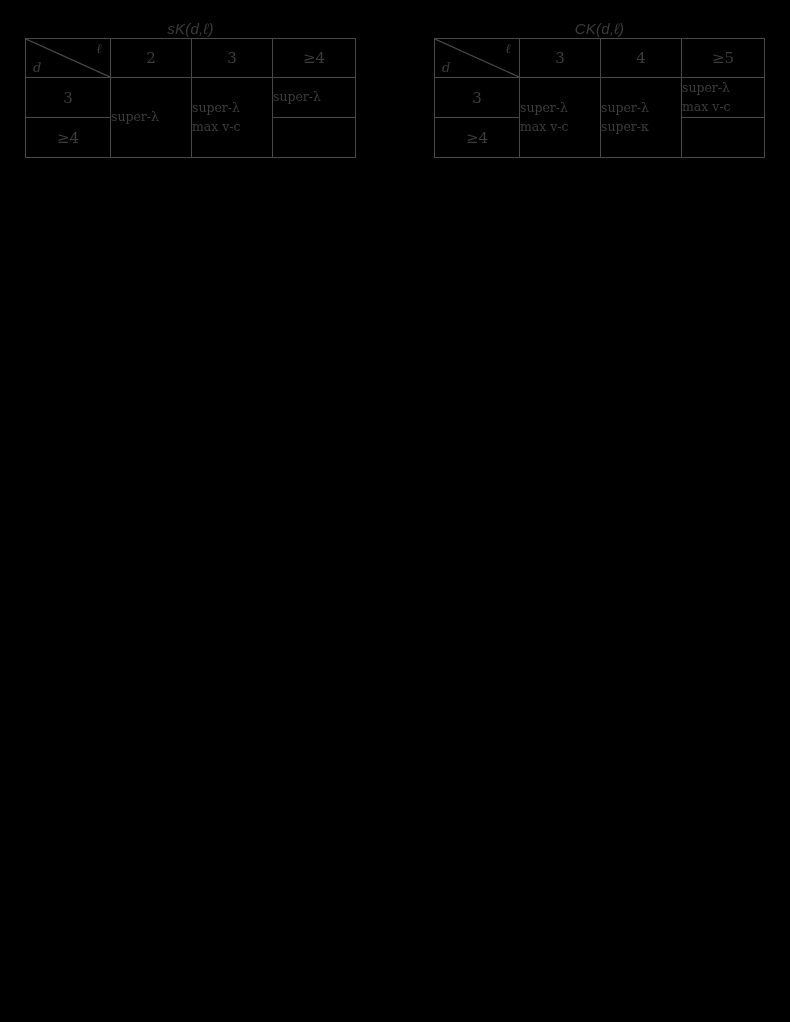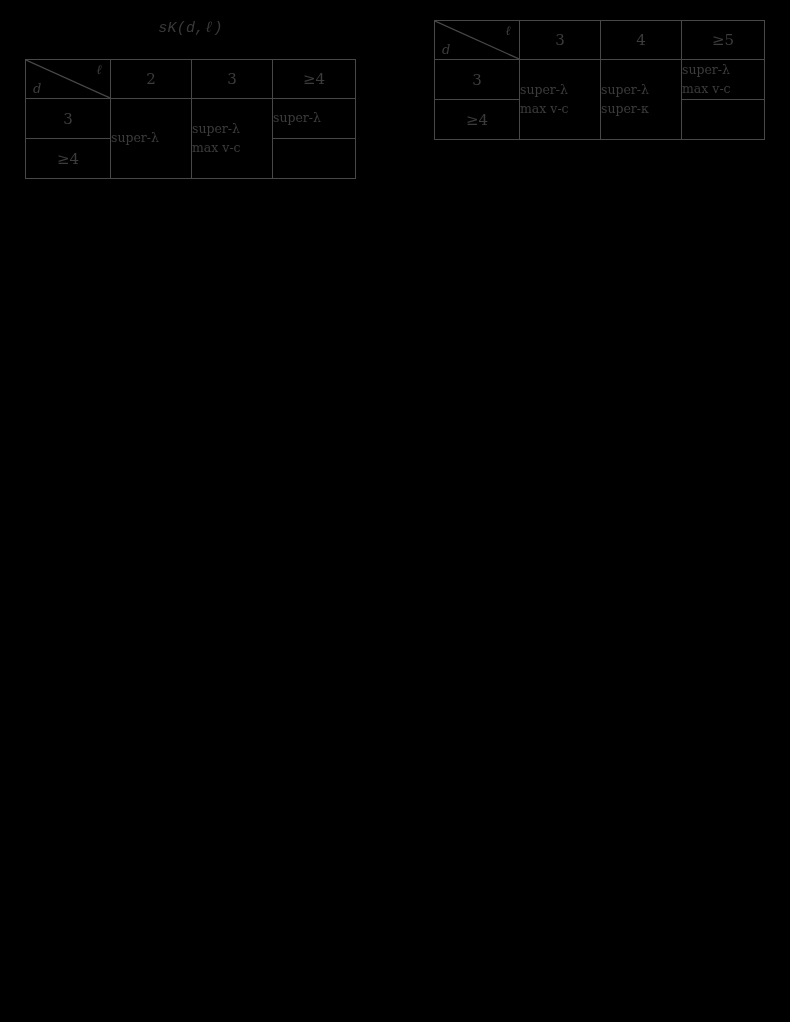--- a/index.html
+++ b/index.html
@@ -20,25 +20,25 @@
     height: 1022px;
   }
   .table-block {
     position: absolute;
   }
   #table-left { left: 25px; top: 20px; }
   #table-right { left: 434px; top: 20px; }
 
   .table-caption {
     text-align: center;
-    font-family: Liberation Mono, monospace;
+    font-family: Liberation Sans, sans-serif;
     font-style: italic;
     font-size: 15px;
     color: #3a3a3a;
-    margin-bottom: 22px;
+    margin-bottom: 1px;
     letter-spacing: 0.2px;
   }
 
   table.matrix {
     border-collapse: collapse;
     border: 1px solid #484848;
     background: #000000;
   }
   table.matrix td {
     border: 1px solid #484848;
@@ -136,20 +136,21 @@
       </tr>
       <tr>
         <td class="rowhead">≥4</td>
         <td class="cell empty"></td>
       </tr>
     </tbody>
       </table>
   </div>
 
   <div class="table-block" id="table-right">
+    <div class="table-caption">CK(d,ℓ)</div>
     <table class="matrix">
       <tbody>
           <tr>
         <td class="corner">
           <svg class="diag" viewBox="0 0 84 38" preserveAspectRatio="none">
             <line x1="0" y1="0" x2="84" y2="38" stroke="#484848" stroke-width="1.2"></line>
           </svg>
           <span class="lbl-row">d</span>
           <span class="lbl-col">ℓ</span>
         </td>

